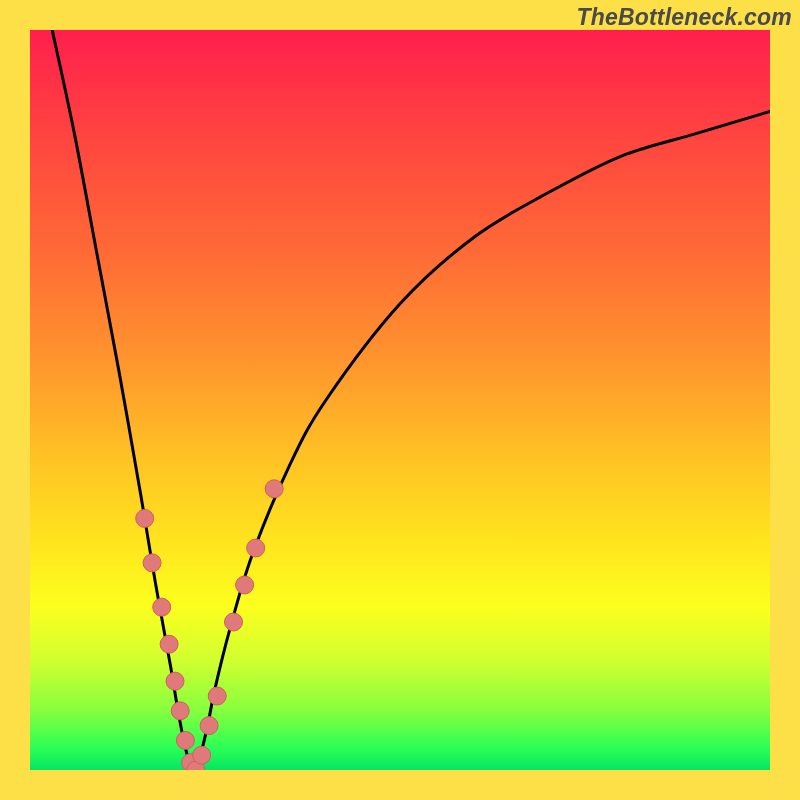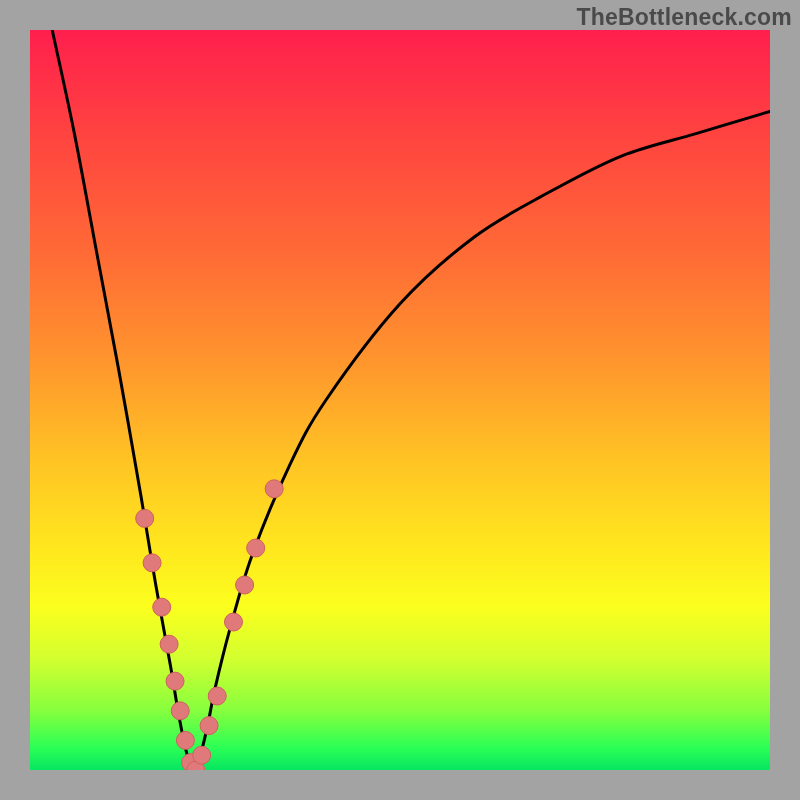--- a/index.html
+++ b/index.html
@@ -8,21 +8,22 @@
     width: 800px;
     height: 800px;
     overflow: hidden;
     font-family: Arial, Helvetica, sans-serif;
     background: #000;
   }
   .frame {
     position: relative;
     width: 800px;
     height: 800px;
-    background: #a3a3a3;
+    background: #fde047;
+    font-style: italic;
   }
   .plot-area {
     position: absolute;
     left: 30px;
     top: 30px;
     width: 740px;
     height: 740px;
     
     background: linear-gradient(
       to bottom,

